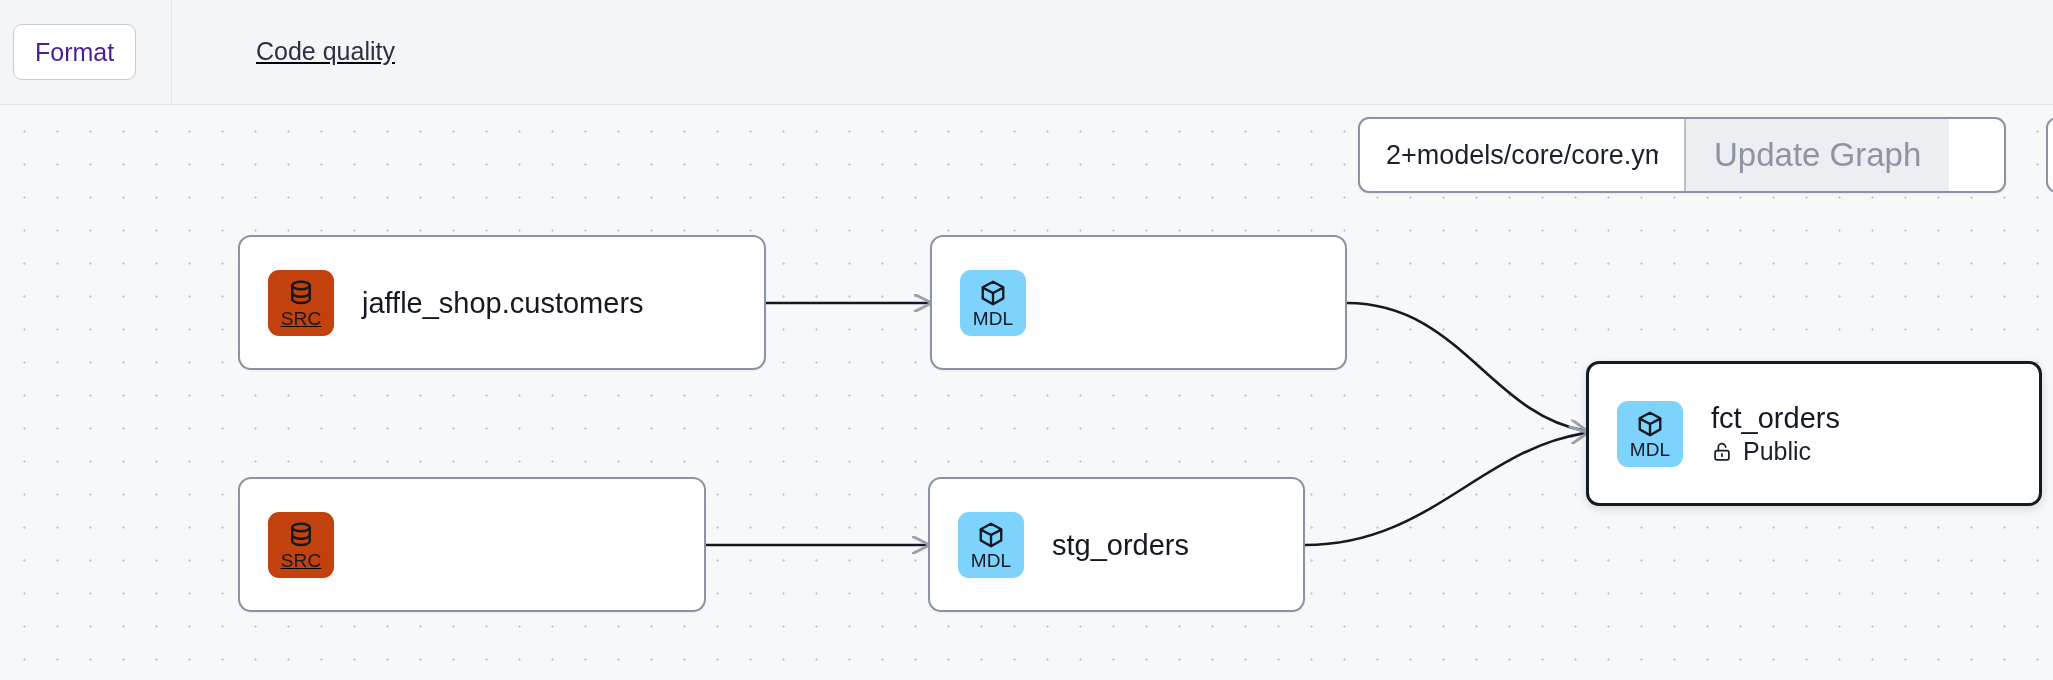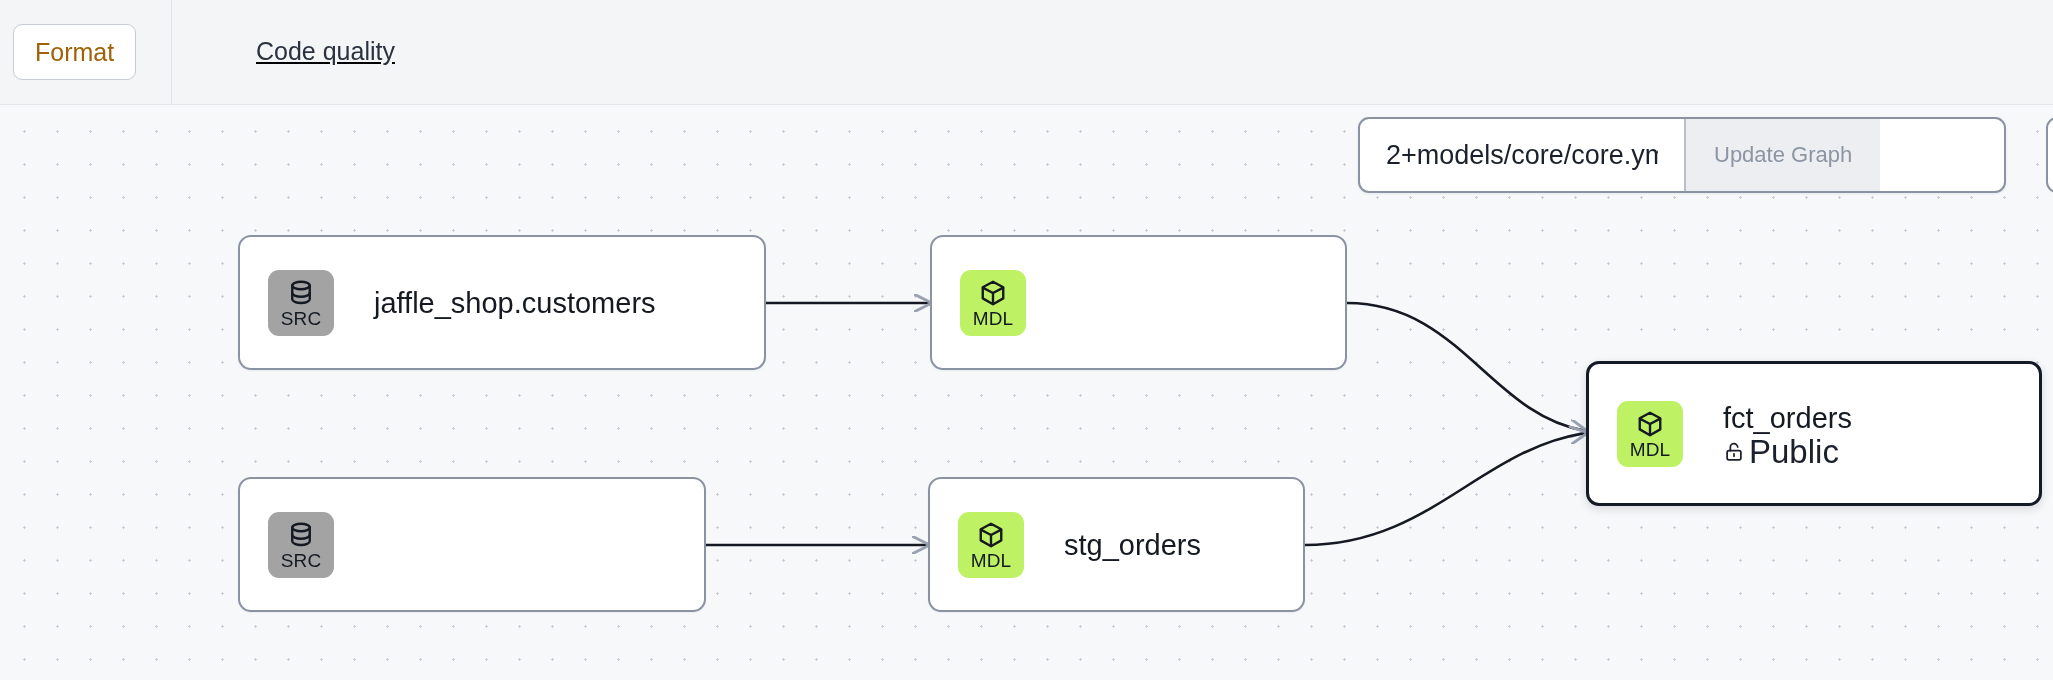--- a/index.html
+++ b/index.html
@@ -41,21 +41,21 @@
     background: #f4f5f7;
   }
 
   .format-btn {
     background: #ffffff;
     border: 1px solid #c8ccd4;
     border-radius: 9px;
     height: 56px;
     padding: 0 21px;
     font-size: 25px;
-    color: #a16207;
+    color: #4c1d95;
     font-family: "Liberation Sans", sans-serif;
     cursor: pointer;
     display: flex;
     align-items: center;
     justify-content: center;
   }
 
   .tabs {
     display: flex;
     align-items: stretch;
@@ -129,53 +129,53 @@
     width: 66px;
     height: 66px;
     border-radius: 11px;
     flex: 0 0 66px;
     display: flex;
     flex-direction: column;
     align-items: center;
     justify-content: center;
     gap: 1px;
   }
-  .badge.src { background: #a3a3a3; }
-  .badge.mdl { background: #bef264; }
+  .badge.src { background: #c2410c; text-decoration: underline; }
+  .badge.mdl { background: #7dd3fc; }
 
   .badge svg { display: block; }
 
   .badge-label {
     font-size: 19px;
     line-height: 19px;
     color: #141922;
     font-family: "Liberation Sans", sans-serif;
     letter-spacing: .2px;
   }
 
   .node-text {
-    margin-left: 40px;
+    margin-left: 28px;
     display: flex;
     flex-direction: column;
     justify-content: center;
     gap: 4px;
   }
 
   .node-title {
     font-size: 29px;
     line-height: 32px;
     color: #141922;
     white-space: nowrap;
   }
 
   .node-sub {
     display: flex;
     align-items: center;
-    gap: 4px;
-    font-size: 33px;
+    gap: 10px;
+    font-size: 25px;
     line-height: 27px;
     color: #1b212c;
   }
 
   
   .selector-group {
     position: absolute;
     display: flex;
     align-items: stretch;
     background: #ffffff;
@@ -194,21 +194,21 @@
     font-family: "Liberation Sans", sans-serif;
     padding: 0 26px;
     width: 324px;
     height: 100%;
   }
 
   .update-btn {
     border: none;
     border-left: 2px solid #b9bfc9;
     background: #eceef1;
-    font-size: 22px;
+    font-size: 33px;
     color: #8d95a3;
     font-family: "Liberation Sans", sans-serif;
     padding: 12px 28px;
     cursor: pointer;
     white-space: nowrap;
   }
 
   .side-panel-peek {
     position: absolute;
     background: #ffffff;

